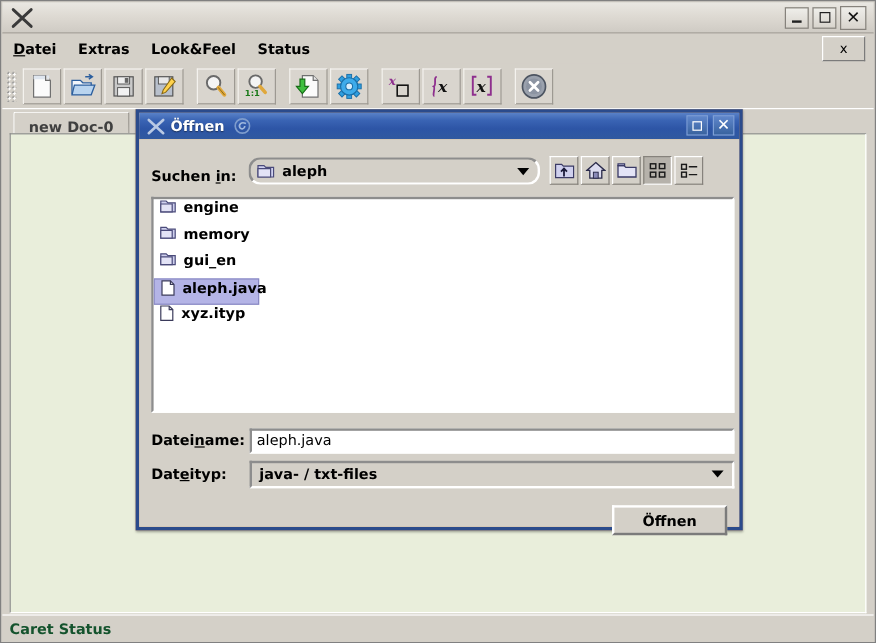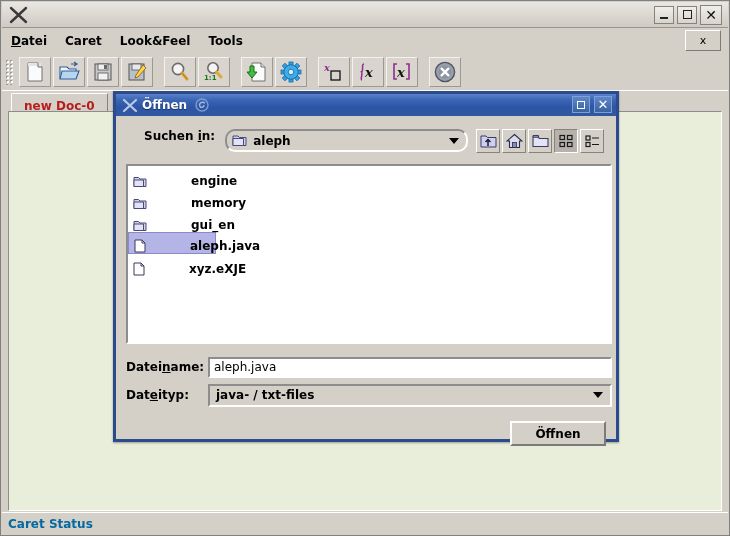--- a/index.html
+++ b/index.html
@@ -124,21 +124,21 @@
   }
   .tab {
     position: absolute; left: 9px; top: 2px;
     height: 20px; padding: 12px 12px;
     background: #d4d0c8;
     border: 1px solid #ffffff;
     border-bottom: none;
     border-right-color: #86827c;
     border-top-left-radius: 2px; border-top-right-radius: 2px;
     display: flex; align-items: center;
-    font-size: 12px; font-weight: bold; color: #b91c1c;
+    font-size: 12px; font-weight: bold; color: #404040;
     font-family: "DejaVu Sans", sans-serif;
     box-sizing: border-box;
   }
 
   
   .editor {
     position: absolute; left: 7px; top: 110px;
     width: 714px; height: 400px;
     background: #e9eedb;
     border: 1px solid #8d8d8d;
@@ -150,21 +150,21 @@
   .statusbar {
     position: absolute; left: 1px; bottom: 1px;
     width: 726px; height: 22px;
     background: #d4d0c8;
     border-top: 1px solid #ffffff;
     display: flex; align-items: center;
     box-sizing: border-box;
   }
   .status-text {
     margin-left: 6px;
-    font-size: 12px; font-weight: bold; color: #0369a1;
+    font-size: 12px; font-weight: bold; color: #14532d;
     font-family: "DejaVu Sans", sans-serif;
   }
 
   
   .dialog {
     position: absolute; left: 112px; top: 90px;
     width: 506px; height: 351px;
     background: #fdba74;
     border: 3px solid #2b4b8c;
     box-shadow: 0 1px 2px rgba(0,0,0,0.35);
@@ -211,22 +211,22 @@
     color: #fff; font-size: 13px; font-weight: bold; line-height: 1;
     font-family: "DejaVu Sans", sans-serif;
   }
   .dlg-body {
     position: absolute; left: 0; right: 0; top: 22px; bottom: 0;
     background: #d4d0c8;
   }
 
   
   .lookin-row {
-    position: absolute; left: 28px; top: 13px; right: 10px; height: 25px;
-    display: flex; align-items: flex-start;
+    position: absolute; left: 10px; top: 13px; right: 10px; height: 25px;
+    display: flex; align-items: flex-end;
   }
   .lbl {
     font-size: 12px; font-weight: bold; color: #000;
     font-family: "DejaVu Sans", sans-serif; white-space: nowrap;
   }
   .lbl .mn { text-decoration: underline; }
   .combo {
     height: 23px; background: #d4d0c8;
     border: 2px solid;
     border-color: #8d8d8d #ffffff #ffffff #8d8d8d;
@@ -262,25 +262,24 @@
   
   .filelist {
     position: absolute; left: 10px; top: 48px; width: 486px; height: 180px;
     background: #ffffff;
     border: 2px solid;
     border-color: #8d8d8d #ffffff #ffffff #8d8d8d;
     box-sizing: border-box;
     overflow: hidden;
   }
   .frow {
-    display: flex; align-items: flex-end;
+    display: flex; align-items: flex-start;
     height: 22px; padding-left: 5px;
     box-sizing: border-box;
     width: 100px;
-    gap: 38px;
   }
   .frow .fname {
     margin-left: 6px;
     font-size: 12px; font-weight: bold; color: #000;
     font-family: "DejaVu Sans", sans-serif;
     white-space: nowrap;
   }
   .frow.selected {
     background: #b4b4e6;
     border: 1px solid #8a8ac4;
@@ -344,23 +343,23 @@
         <div class="glyph-max"></div>
       </div>
       <div class="tb-btn close">
         <div class="glyph-x">✕</div>
       </div>
     </div>
   </div>
 
   <div class="menubar">
     <div class="menu-item"><span class="mn">D</span>atei</div>
-    <div class="menu-item">Caret</div>
+    <div class="menu-item">Extras</div>
     <div class="menu-item">Look&amp;Feel</div>
-    <div class="menu-item">Tools</div>
+    <div class="menu-item">Status</div>
     <div class="menu-x-btn">x</div>
   </div>
 
   <div class="toolbar">
     <div class="tb-grip"></div>
 
     <div class="tbtn">
       <svg width="22" height="22" viewBox="0 0 22 22">
         <path d="M4 2 H14 L18 6 V20 H4 Z" fill="#fbfbfb" stroke="#707070" stroke-width="1"></path>
         <path d="M4 2 H17 V5 H4 Z" fill="#dfe6ef" stroke="none"></path>
@@ -595,21 +594,21 @@
           </span>
           <span class="fname">aleph.java</span>
         </div>
         <div class="frow">
           <span style="display:flex;">
             <svg width="12" height="14" viewBox="0 0 12 14">
               <path d="M1 1 H8 L11 4 V13 H1 Z" fill="#ffffff" stroke="#3a3a5a" stroke-width="1"></path>
               <path d="M8 1 V4 H11" fill="none" stroke="#3a3a5a" stroke-width="1"></path>
             </svg>
           </span>
-          <span class="fname">xyz.eXJE</span>
+          <span class="fname">xyz.ityp</span>
         </div>
       </div>
 
       <div class="field-row fname-row">
         <div class="lbl field-label">Datei<span class="mn">n</span>ame:</div>
         <div class="textfield">
           <span class="tval">aleph.java</span>
         </div>
       </div>
 

